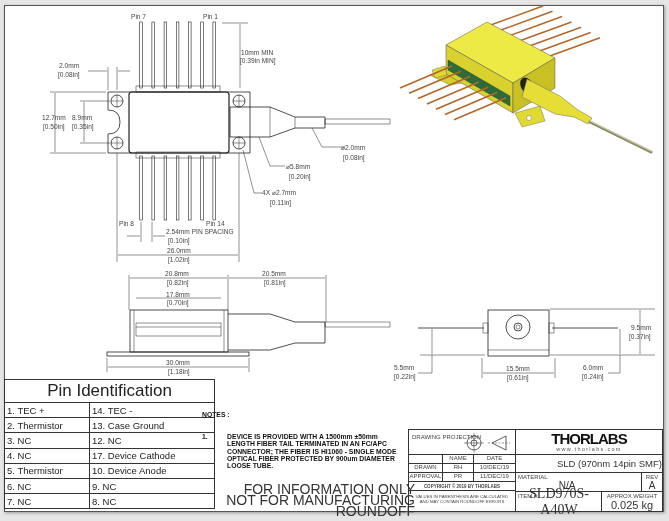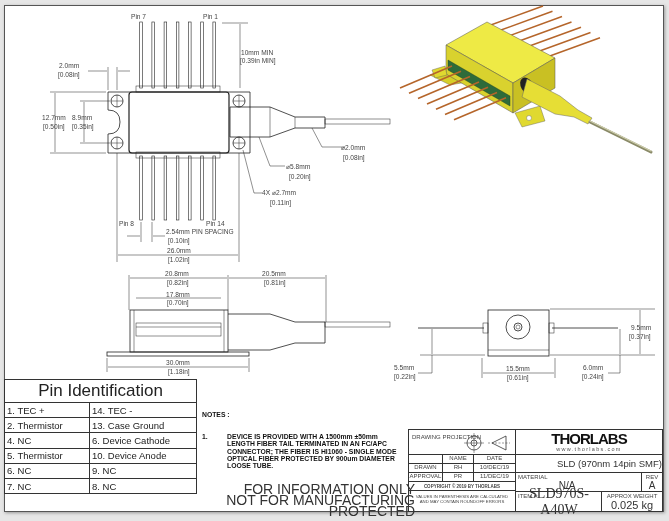--- a/index.html
+++ b/index.html
@@ -2,21 +2,21 @@
 <html><head>
 <meta charset="utf-8">
 <style>
   html,body{margin:0;padding:0;background:#e6e6e6;}
   body{width:669px;height:521px;position:relative;overflow:hidden;font-family:"Liberation Sans",sans-serif;}
   #sheet{position:absolute;left:4px;top:5px;width:658px;height:505px;background:#fff;border:1px solid #555;box-shadow:1px 1px 3px #999;}
   svg#drawing{position:absolute;left:0;top:0;}
   .dim{font-family:"Liberation Sans",sans-serif;font-size:6.6px;fill:#444;}
   .ln{stroke:#222;stroke-width:0.8;fill:none;}
   .thin{stroke:#222;stroke-width:0.5;fill:none;}
-  #pin-table{position:absolute;left:4px;top:379px;width:193px;border-collapse:collapse;font-size:9.5px;color:#222;}
+  #pin-table{position:absolute;left:4px;top:379px;width:211px;border-collapse:collapse;font-size:9.5px;color:#222;}
   #pin-table td{border:1px solid #333;height:14.2px;padding:0 0 0 2px;line-height:13px;white-space:nowrap;}
   #pin-table th{border:1px solid #333;font-weight:normal;font-size:17px;height:22px;padding:0;}
   #notes{position:absolute;left:202px;top:411px;width:200px;font-size:6.8px;color:#111;font-weight:bold;}
   #notes .n1{position:absolute;left:0;top:22px;}
   #notes .ntext{position:absolute;left:25px;top:22px;width:178px;line-height:7.3px;}
   #info{position:absolute;left:200px;top:484px;width:215px;text-align:right;font-size:14px;color:#333;line-height:11px;}
   #tb{position:absolute;left:408px;top:429px;width:253px;height:81px;border:1px solid #333;}
   #tb div{position:absolute;box-sizing:border-box;font-size:6px;color:#444;}
   .c{ text-align:center; }
 </style>
@@ -225,22 +225,26 @@
     <tbody id="pin-rows">
       <tr>
         <td style="width: 82px;">1. TEC +</td>
         <td>14. TEC -</td>
       </tr>
       <tr>
         <td style="width: 82px;">2. Thermistor</td>
         <td>13. Case Ground</td>
       </tr>
       <tr>
+        <td style="width: 82px;">3. NC</td>
+        <td>12. NC</td>
+      </tr>
+      <tr>
         <td style="width: 82px;">4. NC</td>
-        <td>6. Device Cathode</td>
+        <td>17. Device Cathode</td>
       </tr>
       <tr>
         <td style="width: 82px;">5. Thermistor</td>
         <td>10. Device Anode</td>
       </tr>
       <tr>
         <td style="width: 82px;">6. NC</td>
         <td>9. NC</td>
       </tr>
       <tr>
@@ -250,21 +254,21 @@
     </tbody>
 </table>
 
 <div id="notes">
   <div>NOTES :</div>
   <div class="n1">1.</div>
   <div class="ntext">DEVICE IS PROVIDED WITH A 1500mm ±50mm LENGTH FIBER TAIL TERMINATED IN AN FC/APC CONNECTOR; THE FIBER IS HI1060 - SINGLE MODE OPTICAL FIBER PROTECTED BY 900um DIAMETER LOOSE TUBE.</div>
 </div>
 <div id="info">
   <div>FOR INFORMATION ONLY</div>
-  <div>NOT FOR MANUFACTURING PROTECTED</div>
+  <div>NOT FOR MANUFACTURING ROUNDOFF</div>
 </div>
 
 <div id="tb">
   <div style="left:0;top:0;width:107px;height:25px;border-right:1px solid #333;border-bottom:1px solid #333;padding:4px 0 0 3px;line-height:6px;width:107px;">DRAWING PROJECTION</div>
   <svg style="position:absolute;left:55px;top:2px;" width="50" height="22">
     <circle cx="10" cy="11" r="7" fill="none" stroke="#333" stroke-width="0.8"></circle>
       <circle cx="10" cy="11" r="3" fill="none" stroke="#333" stroke-width="0.8"></circle>
     <line x1="0" y1="11" x2="20" y2="11" stroke="#333" stroke-width="0.5"></line>
       <line x1="10" y1="1" x2="10" y2="21" stroke="#333" stroke-width="0.5"></line>
     <polygon points="28,11 42,4 42,18" fill="none" stroke="#333" stroke-width="0.8"></polygon>

